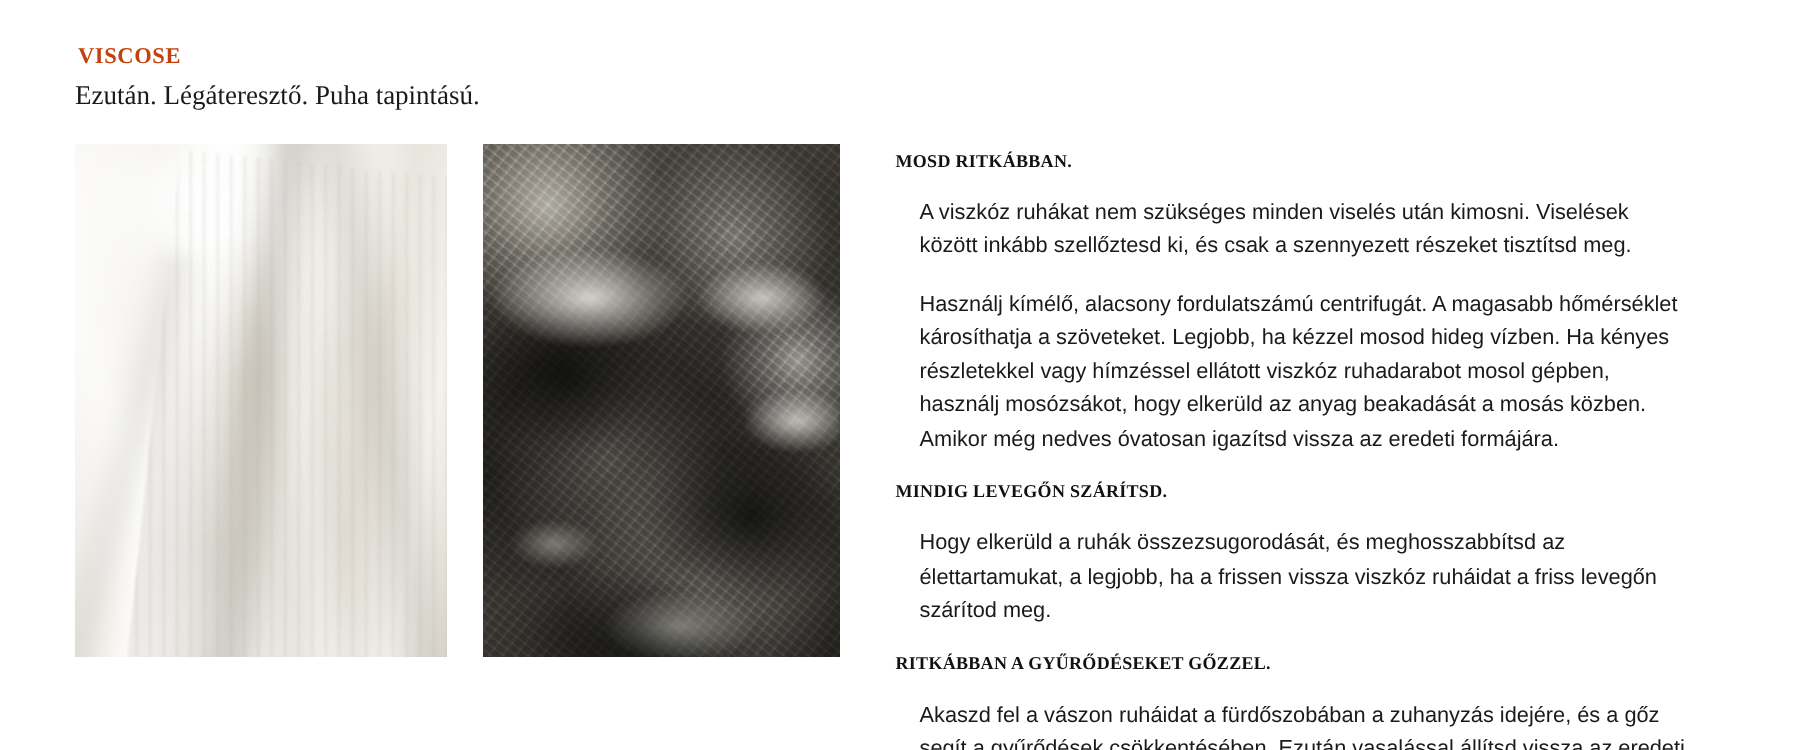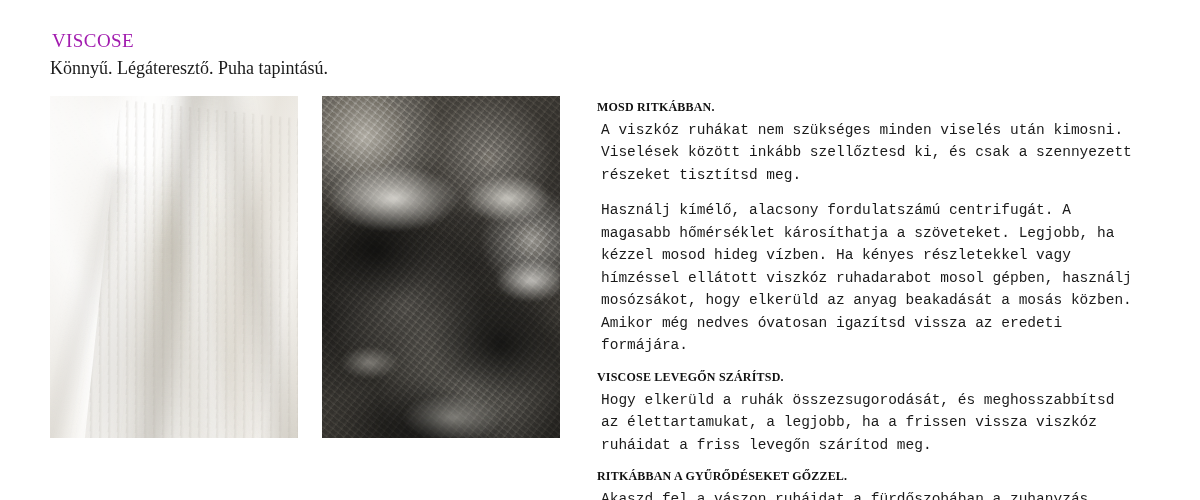--- a/index.html
+++ b/index.html
@@ -20,25 +20,25 @@
     height: 500px;
   }
   .heading-block {
     position: absolute;
     left: 50px;
     top: 30px;
     width: 700px;
   }
   .title {
     font-family: "Liberation Serif", serif;
-    font-weight: normal;
-    font-size: 19px;
+    font-weight: bold;
+    font-size: 15px;
     letter-spacing: 0.4px;
     margin: 0 0 6px 2px;
-    color: #a21caf;
+    color: #c2410c;
   }
   .subtitle {
     font-family: "Liberation Serif", serif;
     font-size: 18px;
     font-weight: normal;
     margin: 0;
     color: #1a1a1a;
   }
   .img-left {
     position: absolute;
@@ -156,37 +156,37 @@
   }
   .sec-title {
     font-family: "Liberation Serif", serif;
     font-weight: bold;
     font-size: 12px;
     letter-spacing: 0.2px;
     margin: 0 0 2px 0;
     color: #111111;
   }
   .sec-body {
-    font-family: Liberation Mono, monospace;
+    font-family: Liberation Sans, sans-serif;
     font-size: 14.5px;
     line-height: 1.55;
-    margin: 4px;
+    margin: 16px;
     color: #1a1a1a;
   }
   .section { margin-bottom: 13px; }
   .section:last-child { margin-bottom: 0; }
 </style>
 </head>
 <body>
 
 <div class="page">
 
   <div class="heading-block">
     <h1 class="title">VISCOSE</h1>
-    <p class="subtitle">Könnyű. Légáteresztő. Puha tapintású.</p>
+    <p class="subtitle">Ezután. Légáteresztő. Puha tapintású.</p>
   </div>
 
   <div class="img-left">
     <div class="silk">
       <div class="silk-fold f1"></div>
       <div class="silk-fold f2"></div>
       <div class="silk-shadow s1"></div>
       <div class="silk-shadow s2"></div>
       <div class="silk-shadow s3"></div>
     </div>
@@ -205,21 +205,21 @@
     <div class="section">
       <h2 class="sec-title">MOSD RITKÁBBAN.</h2>
       <p class="sec-body">A viszkóz ruhákat nem szükséges minden viselés után kimosni. Viselések között inkább szellőztesd ki, és csak a szennyezett részeket tisztítsd meg.</p>
     </div>
 
     <div class="section">
       <p class="sec-body">Használj kímélő, alacsony fordulatszámú centrifugát. A magasabb hőmérséklet károsíthatja a szöveteket. Legjobb, ha kézzel mosod hideg vízben. Ha kényes részletekkel vagy hímzéssel ellátott viszkóz ruhadarabot mosol gépben, használj mosózsákot, hogy elkerüld az anyag beakadását a mosás közben. Amikor még nedves óvatosan igazítsd vissza az eredeti formájára.</p>
     </div>
 
     <div class="section">
-      <h2 class="sec-title">VISCOSE LEVEGŐN SZÁRÍTSD.</h2>
+      <h2 class="sec-title">MINDIG LEVEGŐN SZÁRÍTSD.</h2>
       <p class="sec-body">Hogy elkerüld a ruhák összezsugorodását, és meghosszabbítsd az élettartamukat, a legjobb, ha a frissen vissza viszkóz ruháidat a friss levegőn szárítod meg.</p>
     </div>
 
     <div class="section">
       <h2 class="sec-title">RITKÁBBAN A GYŰRŐDÉSEKET GŐZZEL.</h2>
       <p class="sec-body">Akaszd fel a vászon ruháidat a fürdőszobában a zuhanyzás idejére, és a gőz segít a gyűrődések csökkentésében. Ezután vasalással állítsd vissza az eredeti formájára.</p>
     </div>
 
   </div>
 

